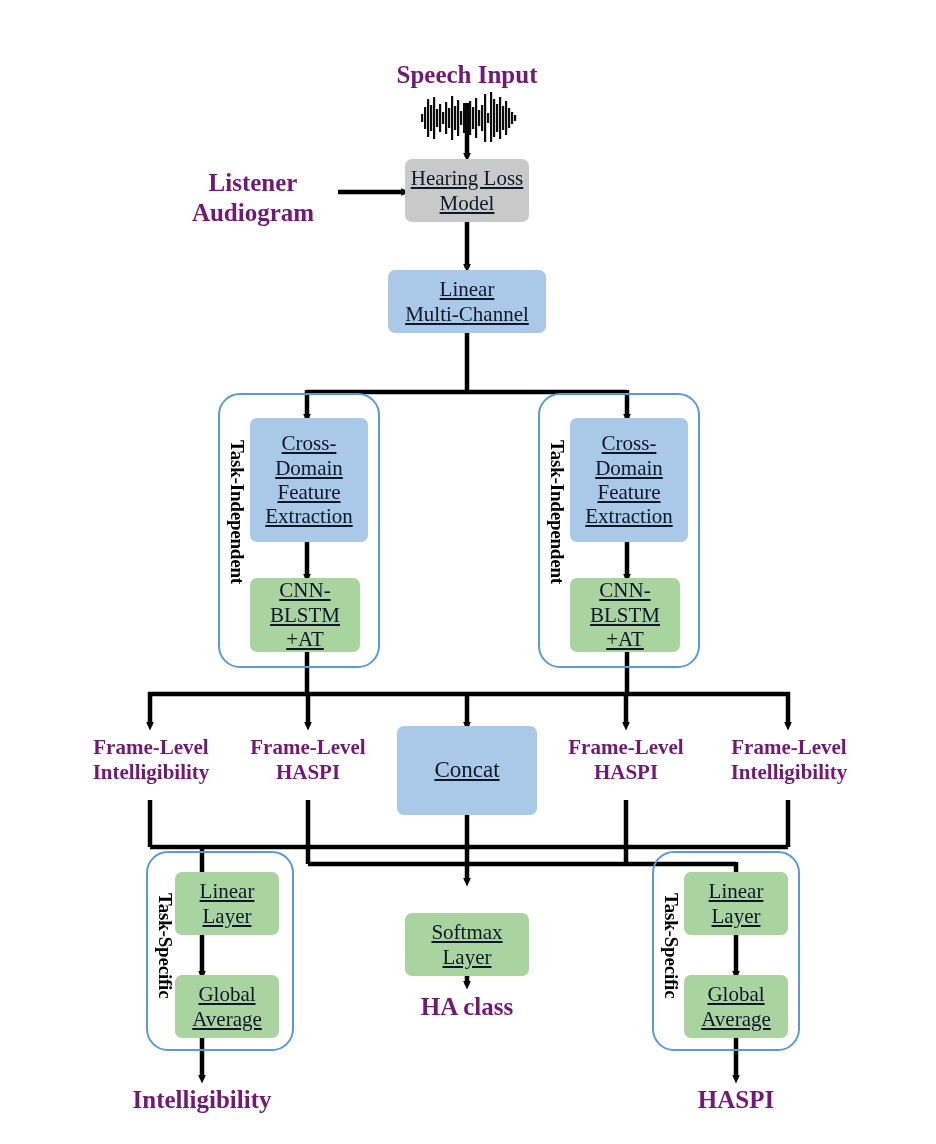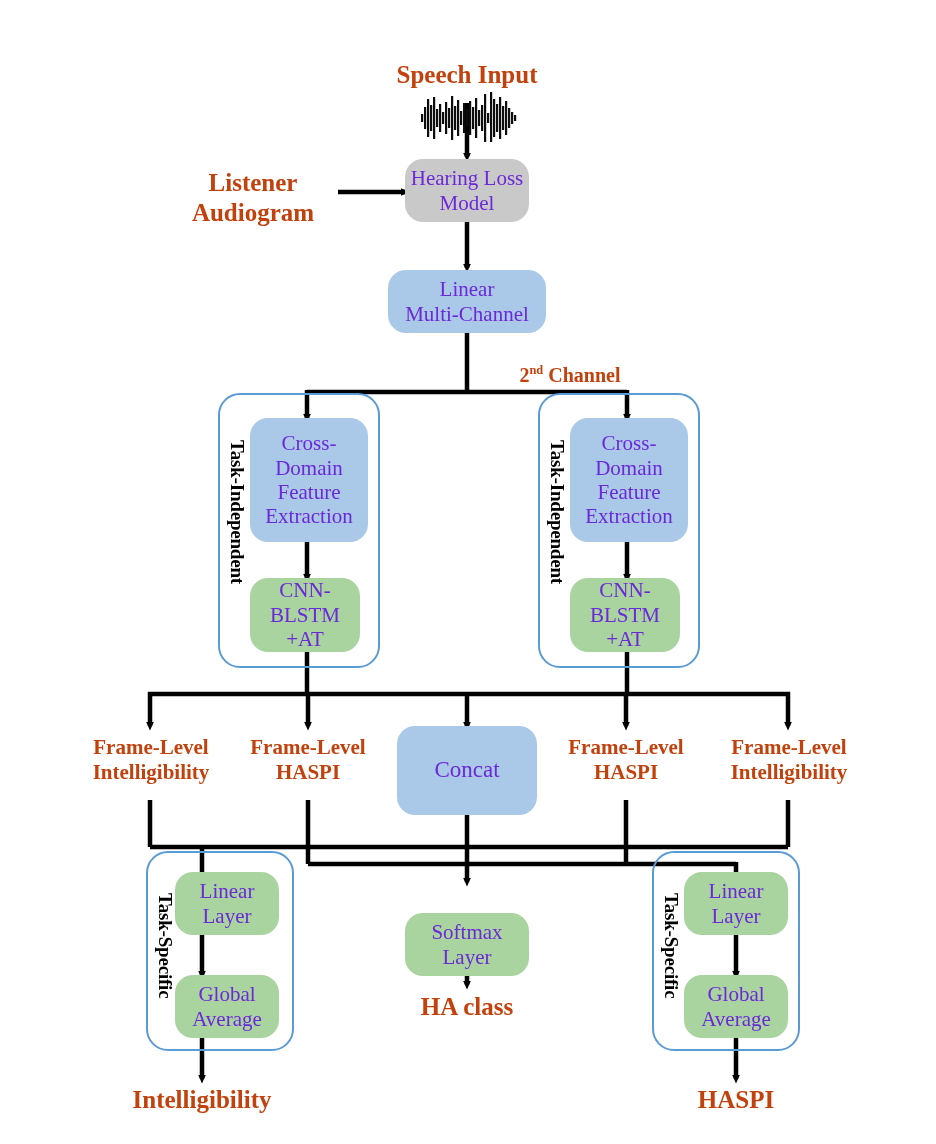--- a/index.html
+++ b/index.html
@@ -31,23 +31,24 @@
   .node {
     position: absolute;
     box-sizing: border-box;
     display: flex;
     align-items: center;
     justify-content: center;
     text-align: center;
     line-height: 1.16;
     font-family: "Liberation Serif", "DejaVu Serif", serif;
     font-weight: 400;
-    color: #6d28d9;
-    border-radius: 18px;
+    color: #0f172a;
+    border-radius: 7px;
     white-space: pre-line;
+    text-decoration: underline;
   }
   .node.gray  { background: #c9c9c9; }
   .node.blue  { background: #aac8e8; }
   .node.green { background: #a9d39f; }
 
   
   .group {
     position: absolute;
     box-sizing: border-box;
     border: 2.5px solid #5b9bd5;
@@ -64,21 +65,21 @@
     
     writing-mode: vertical-rl;
     letter-spacing: -0.2px;
   }
 
   
   .label {
     position: absolute;
     font-family: "Liberation Serif", "DejaVu Serif", serif;
     font-weight: bold;
-    color: #c2410c;
+    color: #701a75;
     text-align: center;
     line-height: 1.18;
     white-space: pre-line;
   }
   .label sup {
     font-size: 0.62em;
     vertical-align: super;
     line-height: 0;
   }
 </style>
@@ -181,23 +182,20 @@
         <rect x="47" y="-3" width="2.2" height="6"></rect>
       </g>
     </g>
   </svg>
 
   <div class="label" style="left:367px; top:60px; width:200px; font-size:25px;">Speech Input</div>
 
   <div class="label" style="left:168px; top:168px; width:170px; font-size:25px;">Listener
 Audiogram</div>
 
-  <div class="label" style="left:480px; top:340px; width:180px; font-size:20px;">
-    <span>2</span><sup>nd</sup><span> Channel</span>
-  </div>
 
   <div class="node gray" style="left:405px; top:159px; width:124px; height:63px; font-size:21px;">Hearing Loss
 Model</div>
 
   <div class="node blue" style="left:388px; top:270px; width:158px; height:63px; font-size:21px;">Linear
 Multi-Channel</div>
 
   <div class="group" style="left:218px; top:393px; width:162px; height:275px;"></div>
   <div class="group-label" style="left:226px; top:440px; font-size:19px;">Task-Independent</div>
 

